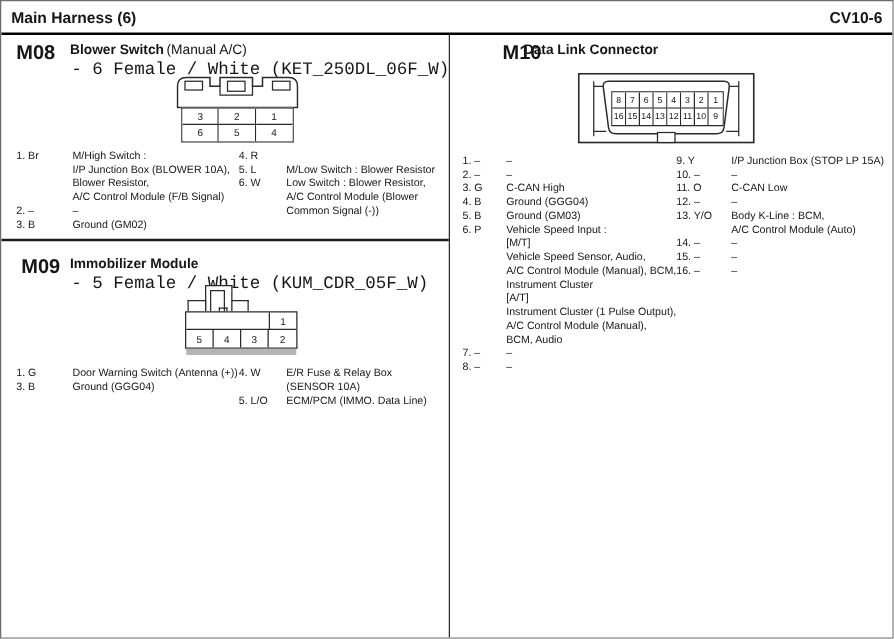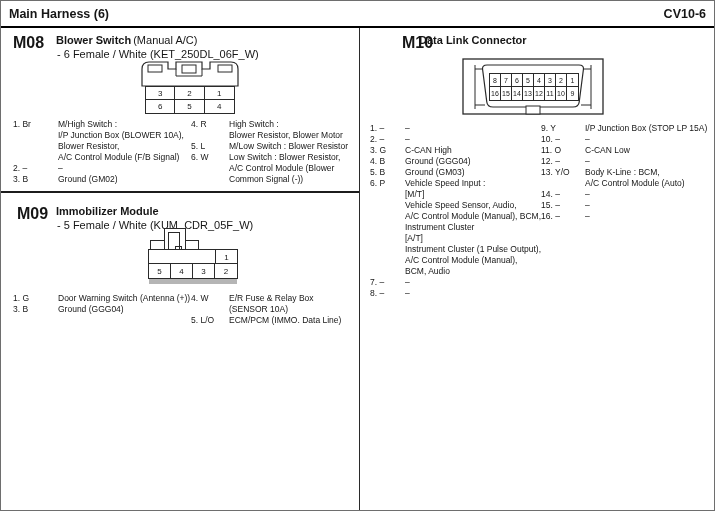--- a/index.html
+++ b/index.html
@@ -11,21 +11,21 @@
           font-weight:bold;font-size:12.5px;}
   
   .vdivider{position:absolute;top:27px;bottom:0;left:358px;width:1px;background:#2a2a2a;}
   .hdivider{position:absolute;top:190px;left:0;width:358px;height:2px;background:#1c1c1c;}
   
   .section{position:absolute;}
   .sec-id{position:absolute;font-weight:bold;font-size:16px;}
   .sec-title{position:absolute;font-size:11px;white-space:nowrap;}
   .sec-title .t-bold{font-weight:bold;}
   .sec-title .t-normal{font-weight:normal;margin-left:2px;}
-  .sec-sub{position:absolute;font-size:11px;white-space:nowrap;}
+  .sec-sub{position:absolute;font-size:14px;white-space:nowrap;font-family:Liberation Mono, monospace;}
   
   .pin-col{position:absolute;}
   .pin-row{display:flex;font-size:8.5px;line-height:11px;}
   .pin-label{flex:0 0 auto;white-space:pre;}
   .pin-desc{white-space:pre;}
   .lbl-45 .pin-label{width:45px;}
   .lbl-38 .pin-label{width:38px;}
   .lbl-35 .pin-label{width:35px;}
   .lbl-44 .pin-label{width:44px;}
   
@@ -113,22 +113,20 @@
         <span class="pin-desc">–</span>
       </div>
       <div class="pin-row">
         <span class="pin-label">3. B</span>
         <span class="pin-desc">Ground (GM02)</span>
       </div>
     </div>
     <div class="pin-col lbl-38" style="left:190px;top:90px;width:166px;">
       <div class="pin-row">
         <span class="pin-label">4. R</span>
-        <span class="pin-desc">High Switch :
-Blower Resistor, Blower Motor</span>
       </div>
       <div class="pin-row">
         <span class="pin-label">5. L</span>
         <span class="pin-desc">M/Low Switch : Blower Resistor</span>
       </div>
       <div class="pin-row">
         <span class="pin-label">6. W</span>
         <span class="pin-desc">Low Switch : Blower Resistor,
 A/C Control Module (Blower
 Common Signal (-))</span>

